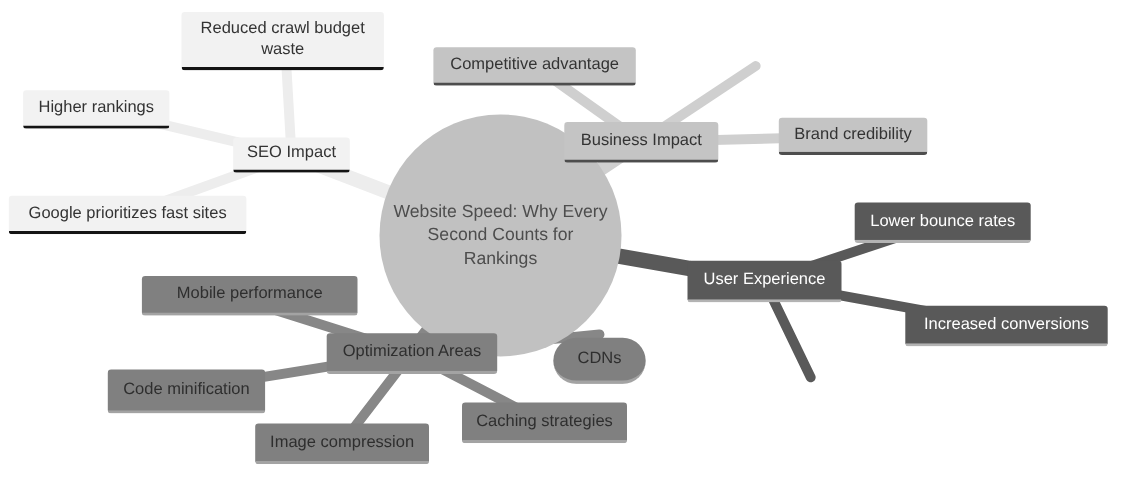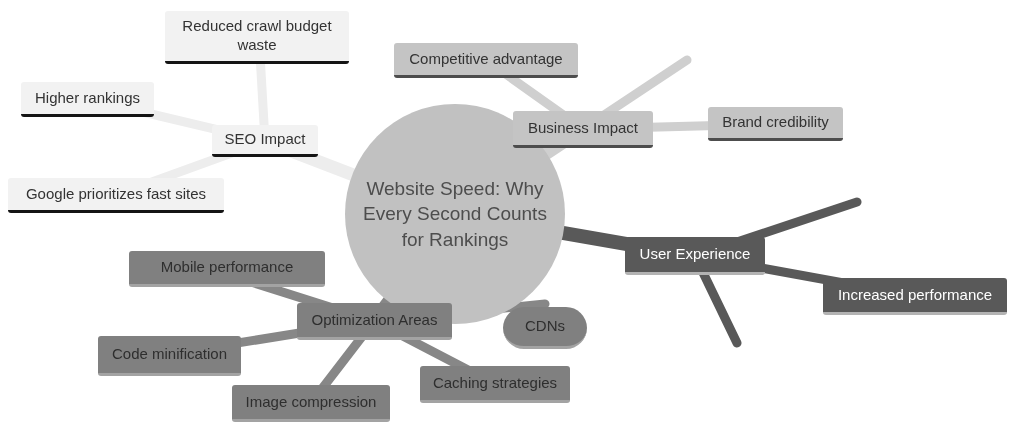--- a/index.html
+++ b/index.html
@@ -62,21 +62,21 @@
     position: absolute;
     left: 345px; top: 104px;
     width: 220px; height: 220px;
     border-radius: 50%;
     background: var(--root-fill);
     color: var(--root-text);
     display: flex;
     align-items: center;
     justify-content: center;
     text-align: center;
-    font-size: 19px;
+    font-size: 16px;
     line-height: 1.35;
   }
   .root-node span { display: block; width: 202px; }
 </style>
 </head>
 <body>
 
 <div class="canvas">
 
   <svg class="edges" viewBox="0 0 1024 435">
@@ -110,21 +110,22 @@
   <div class="node seo" style="left:165px; top:11px; width:184px; height:53px;">Reduced crawl budget waste</div>
   <div class="node seo" style="left:212px; top:125px; width:106px; height:32px;">SEO Impact</div>
   <div class="node seo" style="left:21px; top:82px; width:133px; height:35px;">Higher rankings</div>
   <div class="node seo" style="left:8px; top:178px; width:216px; height:35px;">Google prioritizes fast sites</div>
 
   <div class="node biz" style="left:513px; top:111px; width:140px; height:37px;">Business Impact</div>
   <div class="node biz" style="left:394px; top:43px; width:184px; height:35px;">Competitive advantage</div>
   <div class="node biz" style="left:708px; top:107px; width:135px; height:34px;">Brand credibility</div>
 
   <div class="node ux" style="left:625px; top:237px; width:140px; height:38px;">User Experience</div>
-  <div class="node ux" style="left:823px; top:278px; width:184px; height:37px;">Increased performance</div>
+  <div class="node ux" style="left:777px; top:184px; width:160px; height:37px;">Lower bounce rates</div>
+  <div class="node ux" style="left:823px; top:278px; width:184px; height:37px;">Increased conversions</div>
 
   <div class="node opt" style="left:297px; top:303px; width:155px; height:37px;">Optimization Areas</div>
   <div class="node opt" style="left:129px; top:251px; width:196px; height:36px;">Mobile performance</div>
   <div class="node opt" style="left:98px; top:336px; width:143px; height:40px;">Code minification</div>
   <div class="node opt" style="left:232px; top:385px; width:158px; height:37px;">Image compression</div>
   <div class="node opt" style="left:420px; top:366px; width:150px; height:37px;">Caching strategies</div>
   <div class="node opt pill" style="left:503px; top:283px; width:84px; height:42px;margin-top:24px;">CDNs</div>
 
 </div>
 

